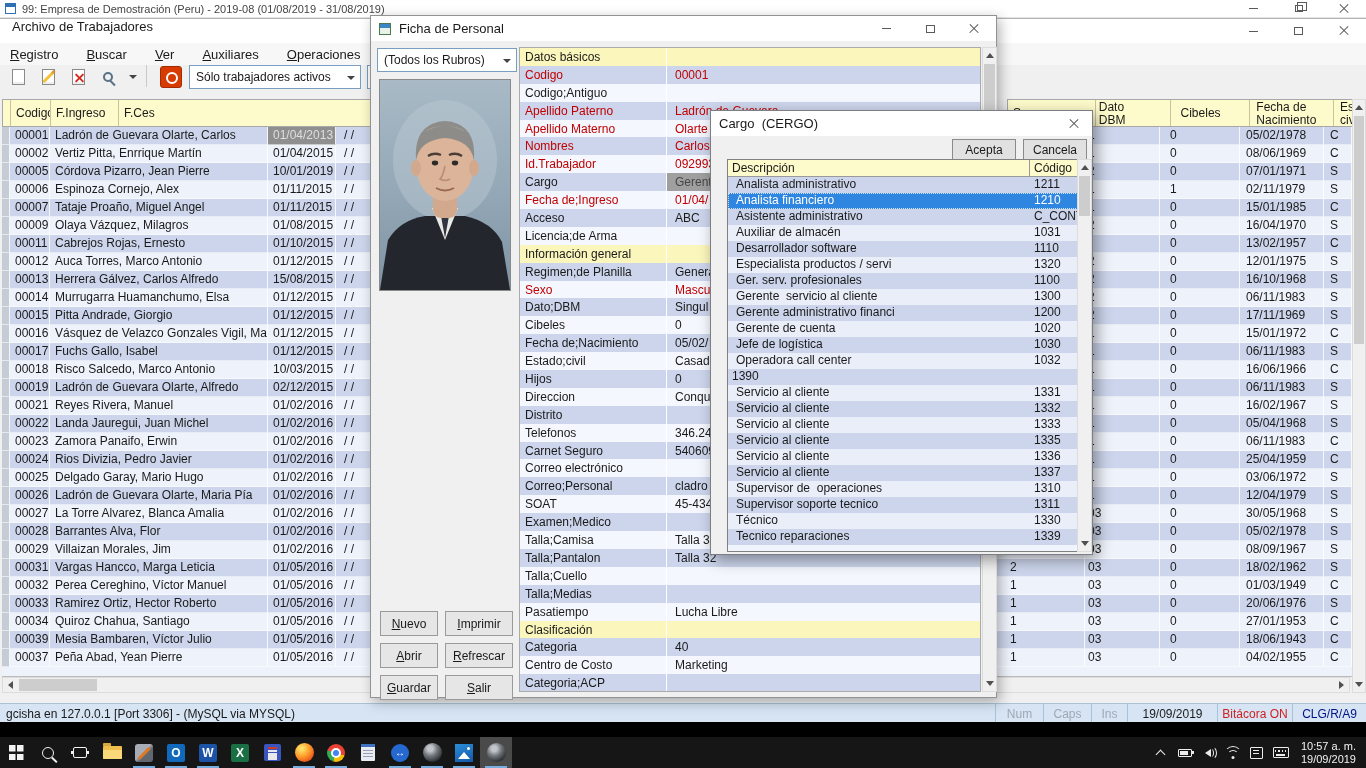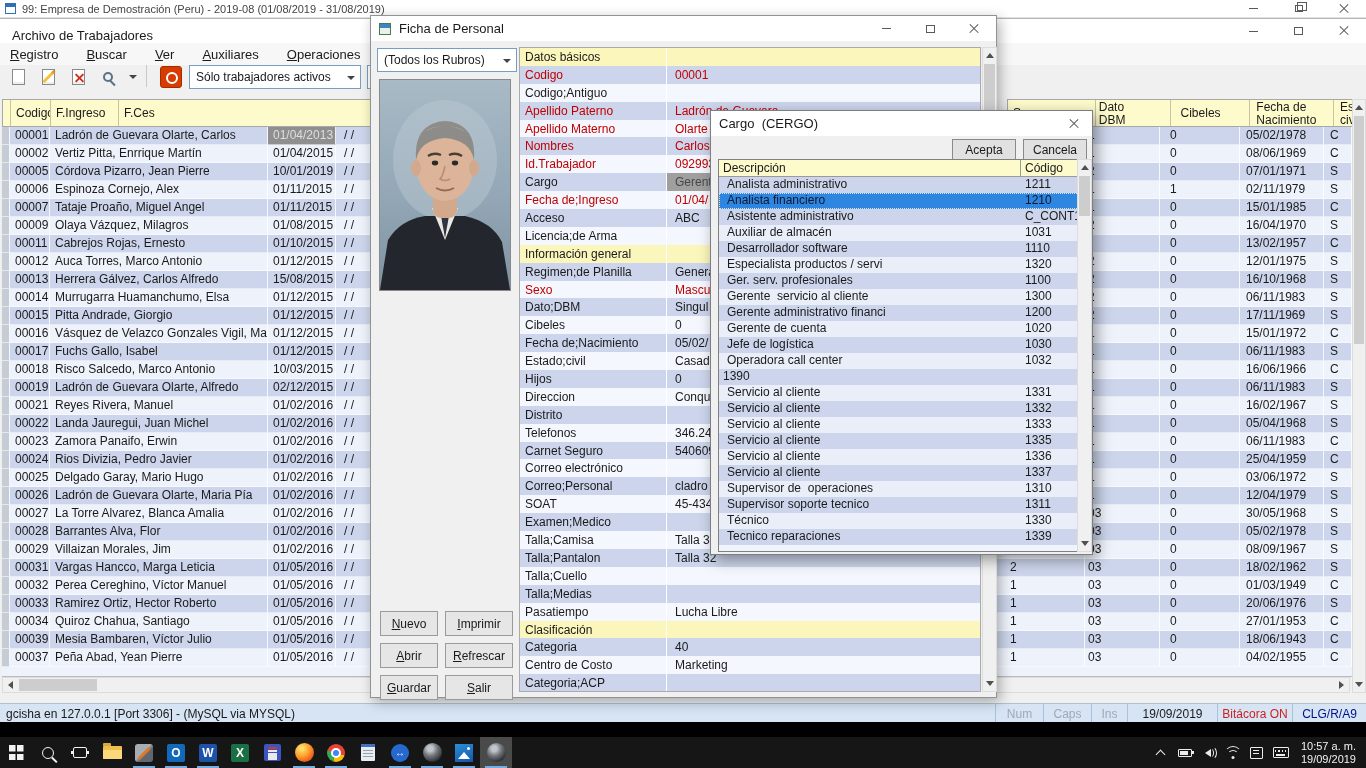--- a/index.html
+++ b/index.html
@@ -14,21 +14,21 @@
 .wbtn{width:45px;height:100%;display:flex;align-items:center;justify-content:center}
 .g-min{width:9px;height:1px;background:#5a5a5a}
 .g-max{width:9px;height:8px;border:1px solid #5a5a5a;background:transparent}
 .g-restore{position:relative;width:8px;height:7px;border:1px solid #5a5a5a;background:#fff}
 .g-restore::before{content:"";position:absolute;left:1px;top:-4px;width:8px;height:7px;border:1px solid #5a5a5a}
 .g-close{position:relative;width:10px;height:10px}
 .g-close::before,.g-close::after{content:"";position:absolute;left:-1px;top:4px;width:12px;height:1.2px;background:#5a5a5a}
 .g-close::before{transform:rotate(45deg)}.g-close::after{transform:rotate(-45deg)}
 
 #workers{position:absolute;left:0;top:18px;width:1366px;height:704px;background:#f0f0f0;border-top:1px solid #b5b5b5}
-#workers-titlebar{position:absolute;left:0;top:0;width:100%;height:24px;background:#fff;display:flex;align-items:flex-end;font-size:13px;color:#1a1a1a;padding-left:12px}
+#workers-titlebar{position:absolute;left:0;top:0;width:100%;height:24px;background:#fff;display:flex;align-items:flex-start;font-size:13px;color:#1a1a1a;padding-left:12px}
 #menu-bar{position:absolute;left:0;top:24px;width:100%;height:22px;background:#f7f7f7;display:flex;align-items:center;font-size:13px}
 .menu-item{padding:2px 10px;margin-right:8px}
 #toolbar{position:absolute;left:0;top:46px;width:100%;height:32px;background:#f0f0f0;display:flex;align-items:flex-start}
 .tool-btn{width:24px;height:24px;margin-left:6px;display:flex;align-items:center;justify-content:center;border:1px solid transparent}
 .ico-page{position:relative;width:13px;height:16px;background:#fff;border:1px solid #8a8a8a;box-shadow:inset 0 -2px 0 rgba(130,150,170,.15)}
 .ico-pencil::after{content:"";position:absolute;left:-2px;top:5px;width:16px;height:3px;background:linear-gradient(90deg,#f5c03a 70%,#c87d2a 100%);transform:rotate(-45deg);border-radius:1px}
 .ico-delx::before,.ico-delx::after{content:"";position:absolute;left:1px;top:7px;width:11px;height:2px;background:#d22c1e}
 .ico-delx::before{transform:rotate(45deg)}.ico-delx::after{transform:rotate(-45deg)}
 .ico-find{position:relative;width:10px;height:10px;border:2px solid #5a7186;border-radius:50%}
 .ico-find::after{content:"";position:absolute;right:-5px;bottom:-4px;width:7px;height:2px;background:#5a7186;transform:rotate(45deg)}
@@ -82,28 +82,28 @@
 .red{color:#c00000}
 .gray{background:#9f9f9f;color:#474747}
 #ficha-sb{position:absolute;left:611px;top:31px;width:15px;height:645px}
 #ficha-buttons{position:absolute;left:9px;top:595px;width:135px;display:grid;grid-template-columns:58px 68px;grid-column-gap:7px;grid-row-gap:7px}
 .fbtn{height:25px;background:#e6e6e6;border:1px solid #9a9a9a;display:flex;align-items:center;justify-content:center;font-size:12px}
 
 #cargo{position:absolute;left:710px;top:110px;width:383px;height:445px;background:#f0f0f0;border:1px solid #7b7f84;box-shadow:4px 5px 14px rgba(0,0,0,.38)}
 #cargo-titlebar{position:absolute;left:0;top:0;width:100%;height:25px;background:#fff;display:flex;align-items:center;padding-left:8px;font-size:13px;white-space:pre}
 #cargo-btns{position:absolute;right:5px;top:28px;display:flex}
 .dbtn{height:21px;min-width:64px;margin-left:7px;background:#e1e1e1;border:1px solid #8a8a8a;display:flex;align-items:center;justify-content:center;font-size:12px}
-#cargo-list{position:absolute;left:7px;top:48px;width:364px;height:393px;border:1px solid #808080;background:#f0f4fc;overflow:hidden}
+#cargo-list{position:absolute;left:16px;top:48px;width:364px;height:393px;border:1px solid #808080;background:#f0f4fc;overflow:hidden}
 #cargo-head{display:flex;height:17px;background:#fdfacb;border-bottom:1px solid #9a9a9a}
 #cargo-head div{padding:1px 0 0 4px;overflow:hidden;white-space:pre}
 #ch-desc{width:302px;border-right:1px solid #9a9a9a}
 #ch-code{flex:1}
 .crow{display:flex;height:16px;line-height:15px}
 .crow.odd{background:#ccd5eb}.crow.even{background:#e9eef9}
-.crow.sel{background:#2f86e0;color:#0f172a;outline:1px dotted #cfe4fa;outline-offset:-1px}
+.crow.sel{background:#2f86e0;color:#ffffff;outline:1px dotted #cfe4fa;outline-offset:-1px}
 .cdesc{width:302px;padding-left:8px;white-space:pre;overflow:hidden}
 .ccode{flex:1;padding-left:4px;white-space:pre;overflow:hidden}
 #cargo-sb{position:absolute;left:366px;top:48px;width:15px;height:393px}
 
 #taskbar{position:absolute;left:0;top:737px;width:1366px;height:31px;background:#161616;display:flex;align-items:stretch}
 #taskbar-apps{display:flex}
 .tb-slot{position:relative;width:32px;display:flex;align-items:center;justify-content:center}
 .tb-slot.active{background:#4a4a4a}
 .tb-line{position:absolute;bottom:0;left:5px;right:5px;height:2px;background:#76aee0}
 .tbi{display:flex;align-items:center;justify-content:center;font-weight:bold;font-size:12px;color:#fff}

